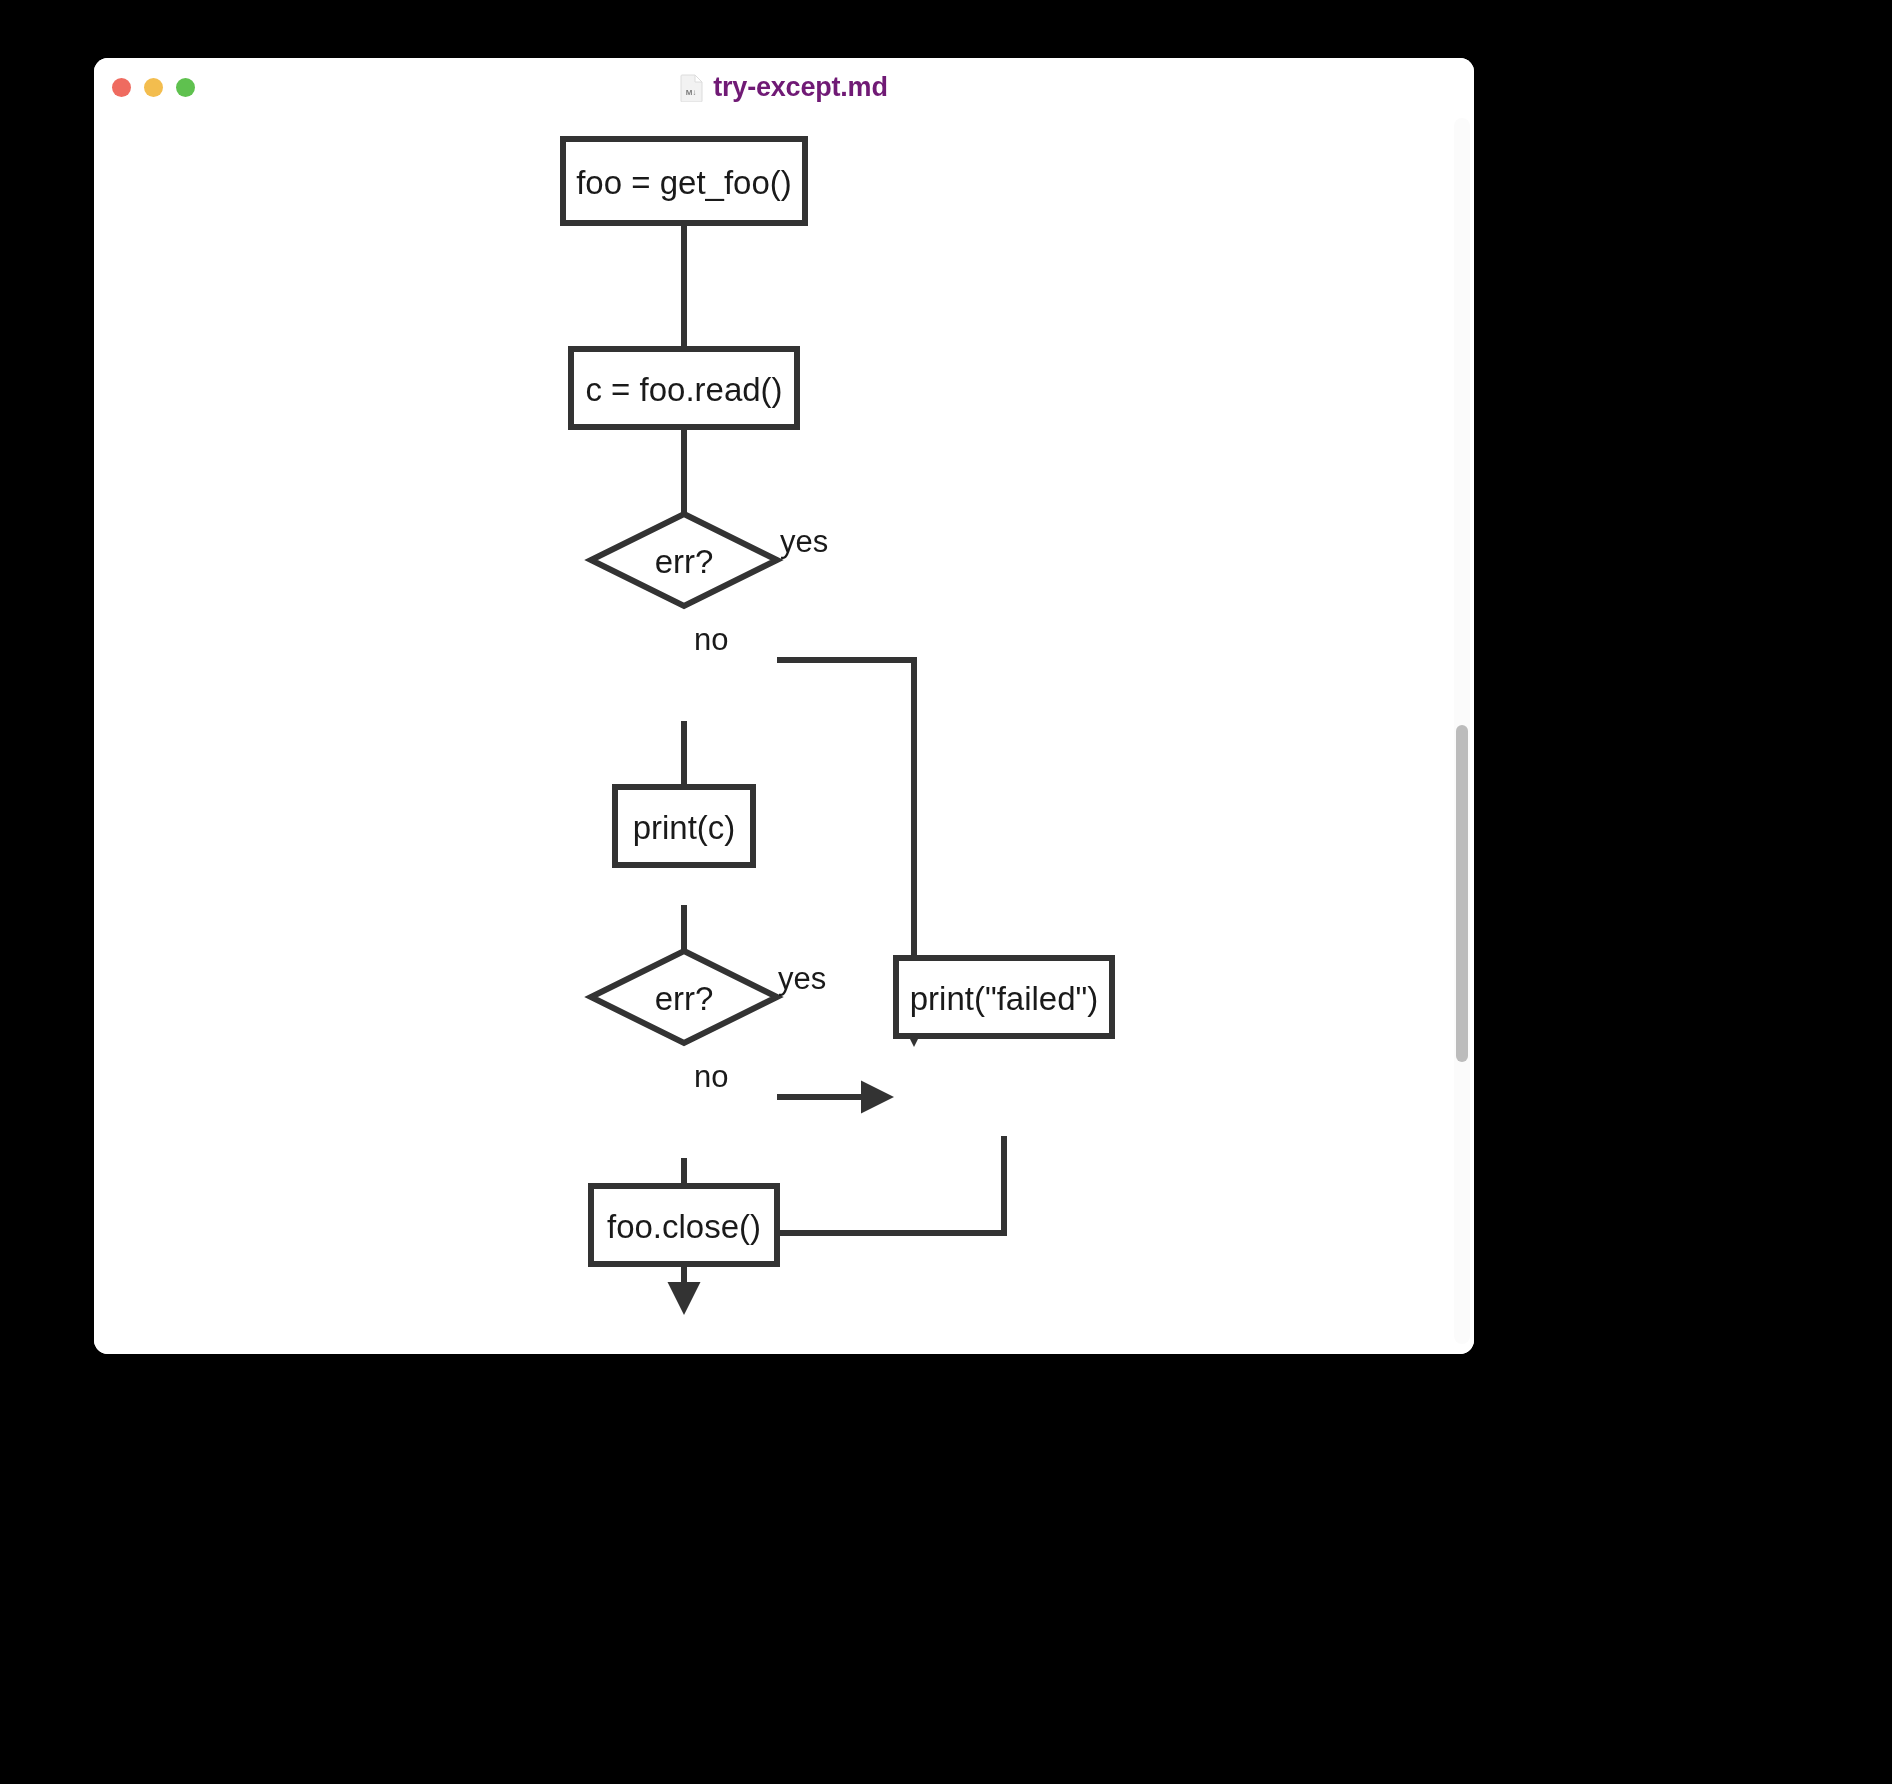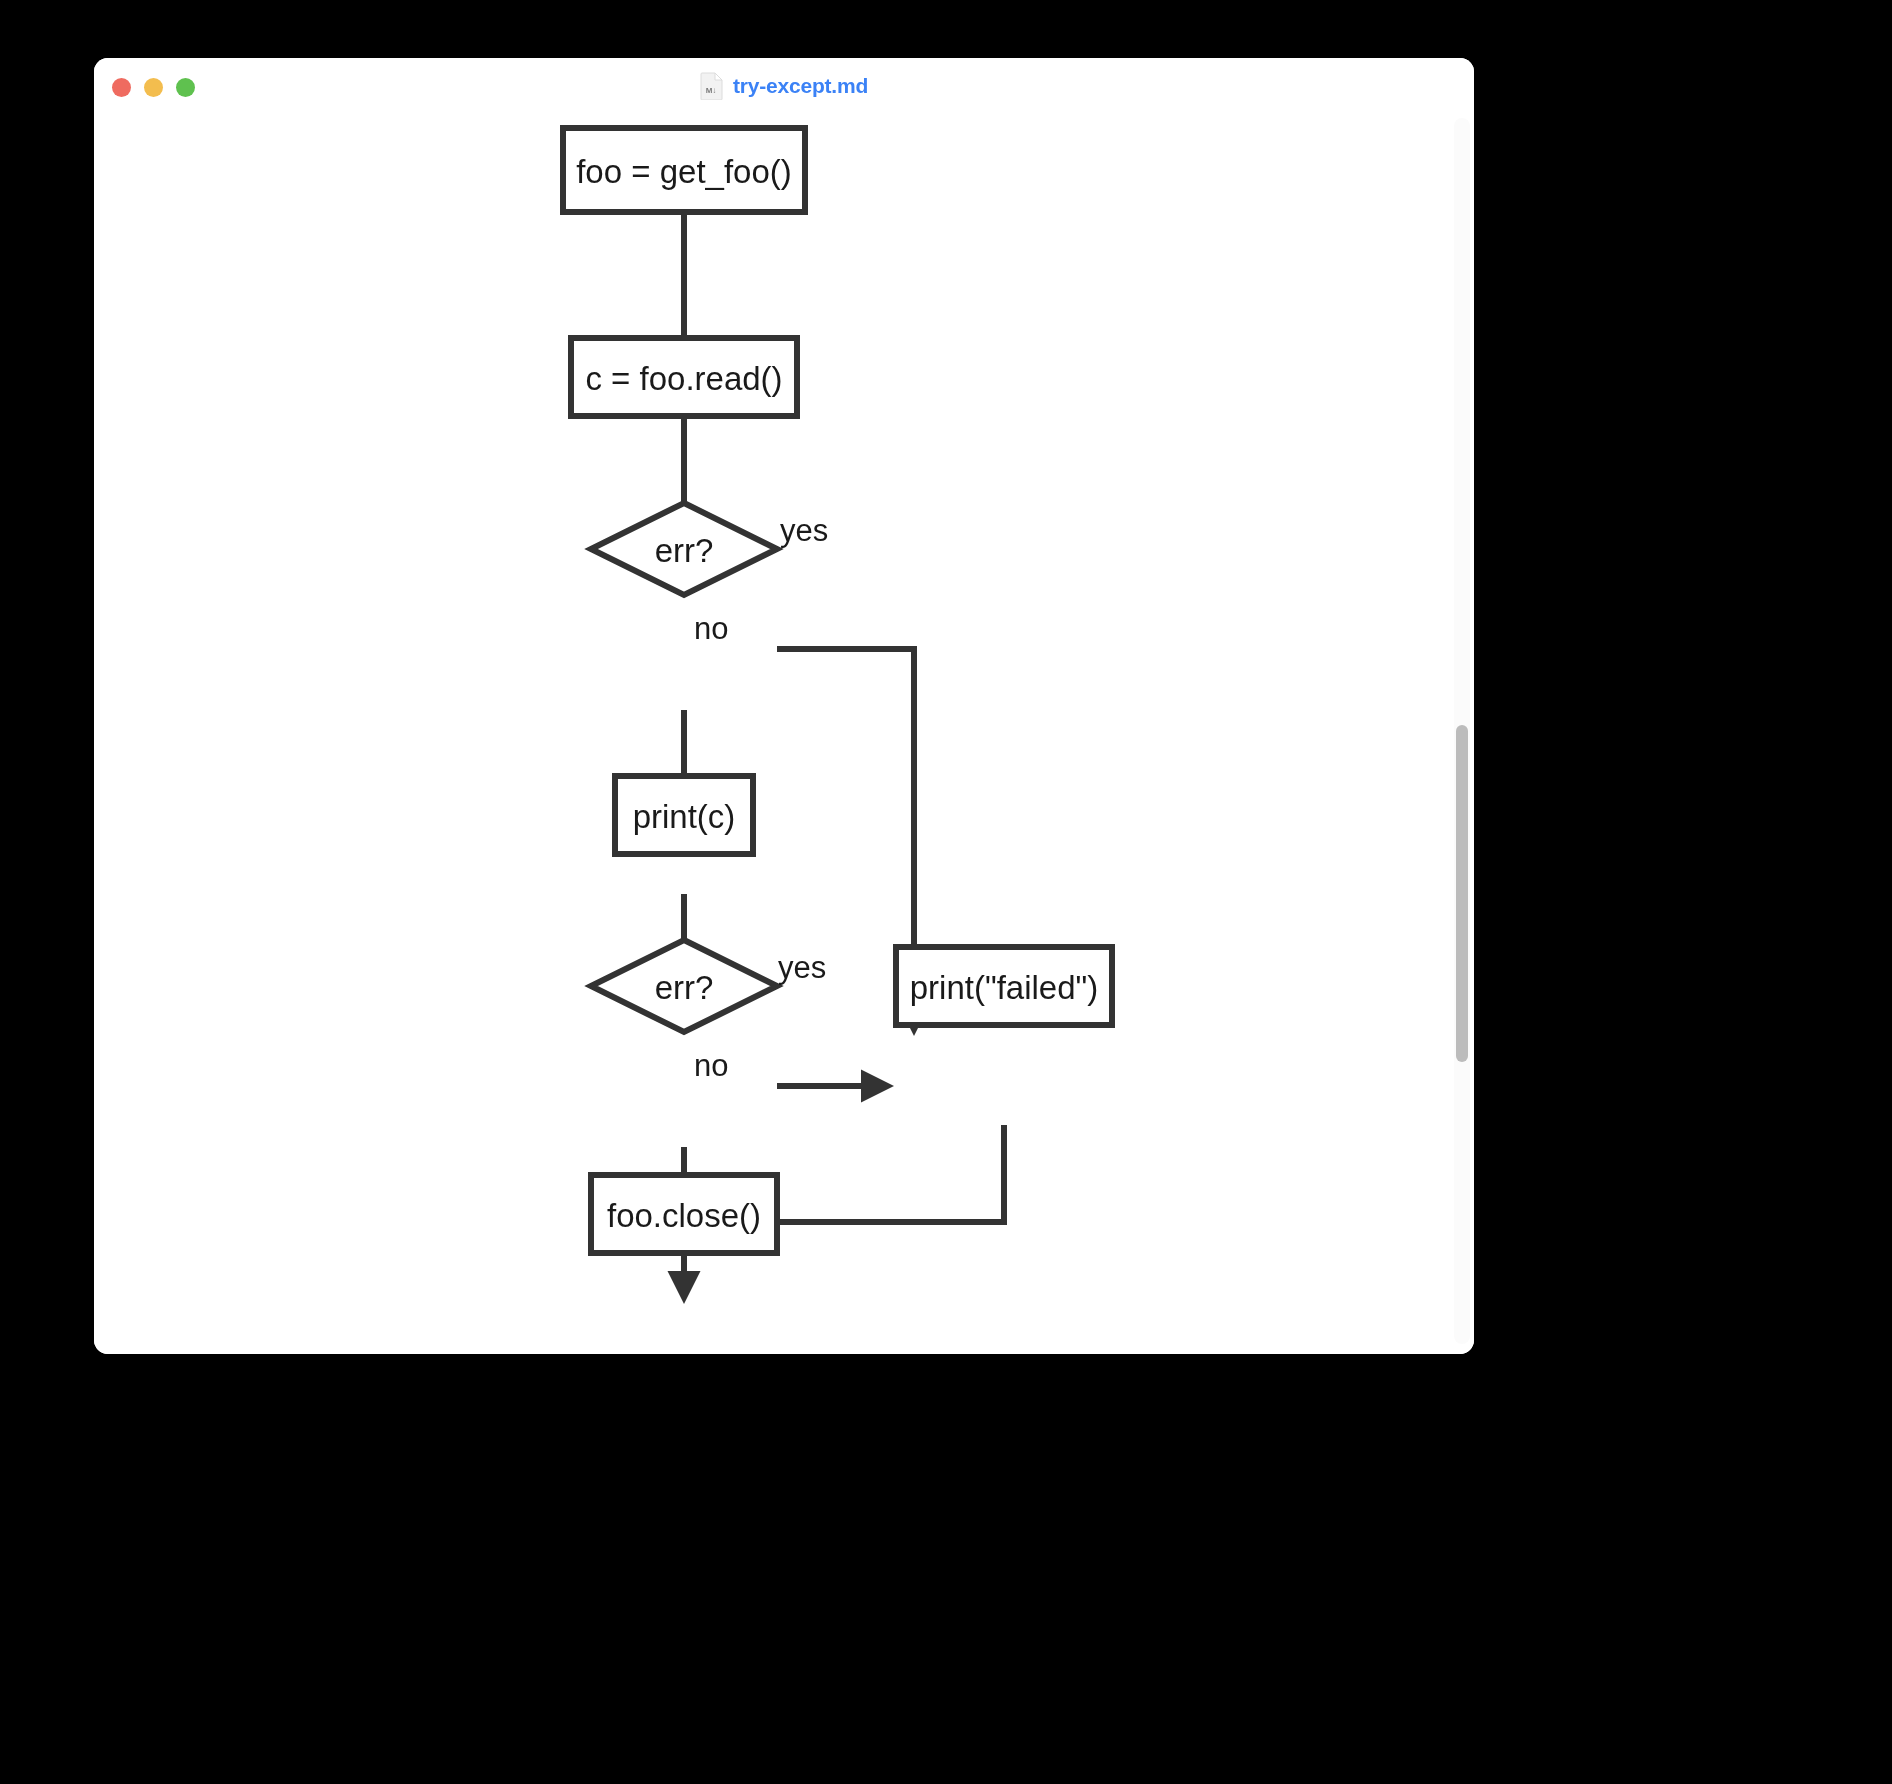--- a/index.html
+++ b/index.html
@@ -57,31 +57,31 @@
     justify-content: center;
     gap: 9px;
     pointer-events: none;
   }
   #md-file-icon {
     width: 24px; height: 28px;
     position: relative;
     display: inline-block;
   }
   #title-text {
-    font-size: 21px;
+    font-size: 27px;
     font-weight: bold;
-    color: #3b82f6;
+    color: #701a75;
     letter-spacing: -0.2px;
     font-family: "Liberation Sans", sans-serif;
   }
 
   #doc-body {
     position: absolute;
     left: 0;
-    top: 44px;
+    top: 55px;
     width: 100%;
     bottom: 0;
     background: #ffffff;
     overflow: hidden;
   }
 
   #flowchart-svg {
     position: absolute;
     left: 0;
     top: 0;

